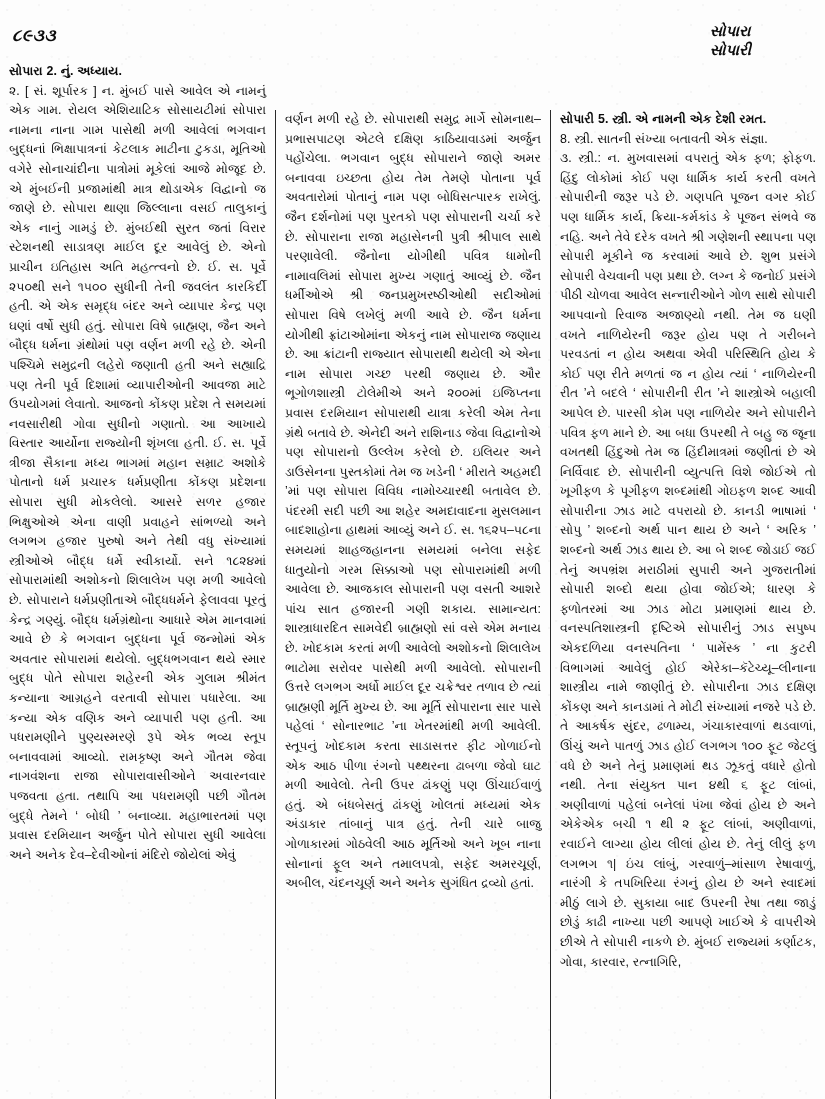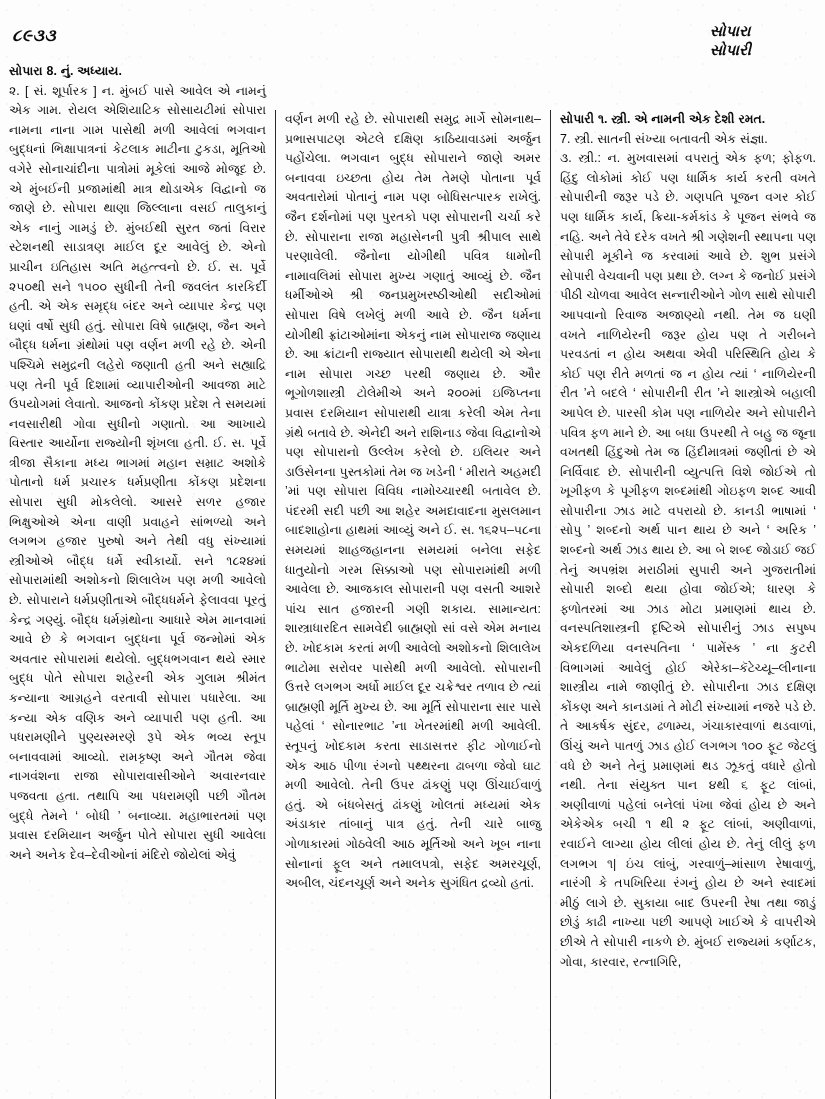--- a/index.html
+++ b/index.html
@@ -108,28 +108,28 @@
     <div class="head-folio">૮૯૩૩</div>
     <div class="head-keywords">
       <div>સોપારા</div>
       <div>સોપારી</div>
     </div>
   </div>
 
   <div id="columns">
 
     <div class="col">
-      <p class="entry-head">સોપારા 8. નું. અધ્યાય.</p>
+      <p class="entry-head">સોપારા 2. નું. અધ્યાય.</p>
       <p>૨. [ સં. શૂર્પારક ] ન. મુંબઈ પાસે આવેલ એ નામનું એક ગામ. રોયલ એશિયાટિક સોસાયટીમાં સોપારા નામના નાના ગામ પાસેથી મળી આવેલાં ભગવાન બુદ્ધનાં ભિક્ષાપાત્રનાં કેટલાક માટીના ટુકડા, મૂતિઓ વગેરે સોનાચાંદીના પાત્રોમાં મૂકેલાં આજે મોજૂદ છે. એ મુંબઈની પ્રજામાંથી માત્ર થોડાએક વિદ્વાનો જ જાણે છે. સોપારા થાણા જિલ્લાના વસઈ તાલુકાનું એક નાનું ગામડું છે. મુંબઈથી સુરત જતાં વિરાર સ્ટેશનથી સાડાત્રણ માઈલ દૂર આવેલું છે. એનો પ્રાચીન ઇતિહાસ અતિ મહત્ત્વનો છે. ઈ. સ. પૂર્વે ૨૫૦થી સને ૧૫૦૦ સુધીની તેની જવલંત કારકિર્દી હતી. એ એક સમૃદ્ધ બંદર અને વ્યાપાર કેન્દ્ર પણ ઘણાં વર્ષો સુધી હતું. સોપારા વિષે બ્રાહ્મણ, જૈન અને બૌદ્ધ ધર્મના ગ્રંથોમાં પણ વર્ણન મળી રહે છે. એની પશ્ચિમે સમુદ્રની લહેરો જણાતી હતી અને સહ્યાદ્રિ પણ તેની પૂર્વ દિશામાં વ્યાપારીઓની આવજા માટે ઉપયોગમાં લેવાતો. આજનો કોંકણ પ્રદેશ તે સમયમાં નવસારીથી ગોવા સુધીનો ગણાતો. આ આખાયે વિસ્તાર આર્યોના રાજ્યોની શૃંખલા હતી. ઈ. સ. પૂર્વે ત્રીજા સૈકાના મધ્ય ભાગમાં મહાન સમ્રાટ અશોકે પોતાનો ધર્મ પ્રચારક ધર્મપ્રણીતા કોંકણ પ્રદેશના સોપારા સુધી મોકલેલો. આસરે સળર હજાર ભિક્ષુઓએ એના વાણી પ્રવાહને સાંભળ્યો અને લગભગ હજાર પુરુષો અને તેથી વધુ સંખ્યામાં સ્ત્રીઓએ બૌદ્ધ ધર્મે સ્વીકાર્યો. સને ૧૮૨૪માં સોપારામાંથી અશોકનો શિલાલેખ પણ મળી આવેલો છે. સોપારાને ધર્મપ્રણીતાએ બૌદ્ધધર્મને ફેલાવવા પૂરતું કેન્દ્ર ગણ્યું. બૌદ્ધ ધર્મગ્રંથોના આધારે એમ માનવામાં આવે છે કે ભગવાન બુદ્ધના પૂર્વ જન્મોમાં એક અવતાર સોપારામાં થયેલો. બુદ્ધભગવાન થયે સ્માર બુદ્ધ પોતે સોપારા શહેરની એક ગુલામ શ્રીમંત કન્યાના આગ્રહને વરતાવી સોપારા પધારેલા. આ કન્યા એક વણિક અને વ્યાપારી પણ હતી. આ પધરામણીને પુણ્યસ્મરણે રૂપે એક ભવ્ય સ્તૂપ બનાવવામાં આવ્યો. રામકૃષ્ણ અને ગૌતમ જેવા નાગવંશના રાજા સોપારાવાસીઓને અવારનવાર પજવતા હતા. તથાપિ આ પધરામણી પછી ગૌતમ બુદ્ધે તેમને ‘ બોધી ’ બનાવ્યા. મહાભારતમાં પણ પ્રવાસ દરમિયાન અર્જુન પોતે સોપારા સુધી આવેલા અને અનેક દેવ–દેવીઓનાં મંદિરો જોયેલાં એવું</p>
     </div>
 
     <div class="col">
       <p>વર્ણન મળી રહે છે. સોપારાથી સમુદ્ર માર્ગે સોમનાથ–પ્રભાસપાટણ એટલે દક્ષિણ કાઠિયાવાડમાં અર્જુન પહોંચેલા. ભગવાન બુદ્ધ સોપારાને જાણે અમર બનાવવા ઇચ્છતા હોય તેમ તેમણે પોતાના પૂર્વ અવતારોમાં પોતાનું નામ પણ બોધિસત્પારક રાખેલું. જૈન દર્શનોમાં પણ પુરતકો પણ સોપારાની ચર્ચા કરે છે. સોપારાના રાજા મહાસેનની પુત્રી શ્રીપાલ સાથે પરણાવેલી. જૈનોના યોગીથી પવિત્ર ધામોની નામાવલિમાં સોપારા મુખ્ય ગણાતું આવ્યું છે. જૈન ધર્મીઓએ શ્રી જનપ્રમુખરષ્ઠીઓથી સદીઓમાં સોપારા વિષે લખેલું મળી આવે છે. જૈન ધર્મના યોગીથી ફ્રાંટાઓમાંના એકનું નામ સોપારાજ જણાય છે. આ ક્રાંટાની રાજ્યાત સોપારાથી થયેલી એ એના નામ સોપારા ગચ્છ પરથી જણાય છે. ઔર ભૂગોળશાસ્ત્રી ટોલેમીએ અને ૨૦૦માં ઇજિપ્તના પ્રવાસ દરમિયાન સોપારાથી યાત્રા કરેલી એમ તેના ગ્રંથે બતાવે છે. એનેદી અને રાશિનાડ જેવા વિદ્વાનોએ પણ સોપારાનો ઉલ્લેખ કરેલો છે. ઇલિયર અને ડાઉસેનના પુસ્તકોમાં તેમ જ ખડેની ‘ મીરાતે અહમદી ’માં પણ સોપારા વિવિધ નામોચ્ચારથી બતાવેલ છે. પંદરમી સદી પછી આ શહેર અમદાવાદના મુસલમાન બાદશાહોના હાથમાં આવ્યું અને ઈ. સ. ૧૬૨૫–૫૮ના સમયમાં શાહજહાનના સમયમાં બનેલા સફેદ ધાતુયોનો ગરમ સિક્કાઓ પણ સોપારામાંથી મળી આવેલા છે. આજકાલ સોપારાની પણ વસતી આશરે પાંચ સાત હજારની ગણી શકાય. સામાન્યત: શાસ્ત્રાધારદિત સામવેદી બ્રાહ્મણો સાં વસે એમ મનાય છે. ખોદકામ કરતાં મળી આવેલો અશોકનો શિલાલેખ ભાટોમા સરોવર પાસેથી મળી આવેલો. સોપારાની ઉત્તરે લગભગ અર્ધો માઈલ દૂર ચક્રેશ્વર તળાવ છે ત્યાં બ્રાહ્મણી મૂર્તિ મુખ્ય છે. આ મૂર્તિ સોપારાના સાર પાસે પહેલાં ‘ સોનારભાટ ’ના ખેતરમાંથી મળી આવેલી. સ્તૂપનું ખોદકામ કરતા સાડાસત્તર ફીટ ગોળાઈનો એક આઠ પીળા રંગનો પથ્થરના ઢાબળા જેવો ઘાટ મળી આવેલો. તેની ઉપર ઢાંકણું પણ ઊંચાઈવાળું હતું. એ બંધબેસતું ઢાંકણું ખોલતાં મધ્યમાં એક અંડાકાર તાંબાનું પાત્ર હતું. તેની ચારે બાજુ ગોળાકારમાં ગોઠવેલી આઠ મૂર્તિઓ અને ખૂબ નાના સોનાનાં ફૂલ અને તમાલપત્રો, સફેદ અમરચૂર્ણ, અબીલ, ચંદનચૂર્ણ અને અનેક સુગંધિત દ્રવ્યો હતાં.</p>
     </div>
 
     <div class="col">
-      <p class="entry-head">સોપારી ૧. સ્ત્રી. એ નામની એક દેશી રમત.</p>
-      <p>7. સ્ત્રી. સાતની સંખ્યા બતાવતી એક સંજ્ઞા.</p>
+      <p class="entry-head">સોપારી 5. સ્ત્રી. એ નામની એક દેશી રમત.</p>
+      <p>8. સ્ત્રી. સાતની સંખ્યા બતાવતી એક સંજ્ઞા.</p>
       <p>૩. સ્ત્રી.: ન. મુખવાસમાં વપરાતું એક ફળ; ફોફળ. હિંદુ લોકોમાં કોઈ પણ ધાર્મિક કાર્ય કરતી વખતે સોપારીની જરૂર પડે છે. ગણપતિ પૂજન વગર કોઈ પણ ધાર્મિક કાર્ય, ક્રિયા-કર્મકાંડ કે પૂજન સંભવે જ નહિ. અને તેવે દરેક વખતે શ્રી ગણેશની સ્થાપના પણ સોપારી મૂકીને જ કરવામાં આવે છે. શુભ પ્રસંગે સોપારી વેચવાની પણ પ્રથા છે. લગ્ન કે જનોઈ પ્રસંગે પીઠી ચોળવા આવેલ સન્નારીઓને ગોળ સાથે સોપારી આપવાનો રિવાજ અજાણ્યો નથી. તેમ જ ઘણી વખતે નાળિયેરની જરૂર હોય પણ તે ગરીબને પરવડતાં ન હોય અથવા એવી પરિસ્થિતિ હોય કે કોઈ પણ રીતે મળતાં જ ન હોય ત્યાં ‘ નાળિયેરની રીત ’ને બદલે ‘ સોપારીની રીત ’ને શાસ્ત્રોએ બહાલી આપેલ છે. પારસી કોમ પણ નાળિયેર અને સોપારીને પવિત્ર ફળ માને છે. આ બધા ઉપરથી તે બહુ જ જૂના વખતથી હિંદુઓ તેમ જ હિંદીમાત્રમાં જણીતાં છે એ નિર્વિવાદ છે. સોપારીની વ્યુત્પત્તિ વિશે જોઈએ તો ખૂગીફળ કે પૂગીફળ શબ્દમાંથી ગોઇફળ શબ્દ આવી સોપારીના ઝાડ માટે વપરાયો છે. કાનડી ભાષામાં ‘ સોપુ ’ શબ્દનો અર્થ પાન થાય છે અને ‘ અરિક ’ શબ્દનો અર્થ ઝાડ થાય છે. આ બે શબ્દ જોડાઈ જઈ તેનું અપભ્રંશ મરાઠીમાં સુપારી અને ગુજરાતીમાં સોપારી શબ્દો થયા હોવા જોઈએ; ધારણ કે ફ્ળોતરમાં આ ઝાડ મોટા પ્રમાણમાં થાય છે. વનસ્પતિશાસ્ત્રની દૃષ્ટિએ સોપારીનું ઝાડ સપુષ્પ એકદળિયા વનસ્પતિના ‘ પામેંસ્ક ’ ના કુટરી વિભાગમાં આવેલું હોઈ એરેકા–કૅટેચ્યૂ–લીનાના શાસ્ત્રીય નામે જાણીતું છે. સોપારીના ઝાડ દક્ષિણ કોંકણ અને કાનડામાં તે મોટી સંખ્યામાં નજરે પડે છે. તે આકર્ષક સુંદર, ઢળામ્ય, ગંચાકારવાળાં થડવાળાં, ઊંચું અને પાતળું ઝાડ હોઈ લગભગ ૧૦૦ ફૂટ જેટલું વધે છે અને તેનું પ્રમાણમાં થડ ઝૂકતું વધારે હોતો નથી. તેના સંયુક્ત પાન ૪થી ૬ ફૂટ લાંબાં, અણીવાળાં પહેલાં બનેલાં પંખા જેવાં હોય છે અને એકેએક બચી ૧ થી ૨ ફૂટ લાંબાં, અણીવાળાં, રવાઈને લાગ્યા હોય લીલાં હોય છે. તેનું લીલું ફળ લગભગ ૧| ઇંચ લાંબું, ગરવાળું–માંસાળ રેષાવાળું, નારંગી કે તપખિરિયા રંગનું હોય છે અને સ્વાદમાં મીઠું લાગે છે. સુકાયા બાદ ઉપરની રેષા તથા જાડું છોડું કાઢી નાખ્યા પછી આપણે ખાઈએ કે વાપરીએ છીએ તે સોપારી નાકળે છે. મુંબઈ રાજ્યમાં કર્ણાટક, ગોવા, કારવાર, રત્નાગિરિ,</p>
     </div>
 
   </div>
 </div>
 
 </body></html>

